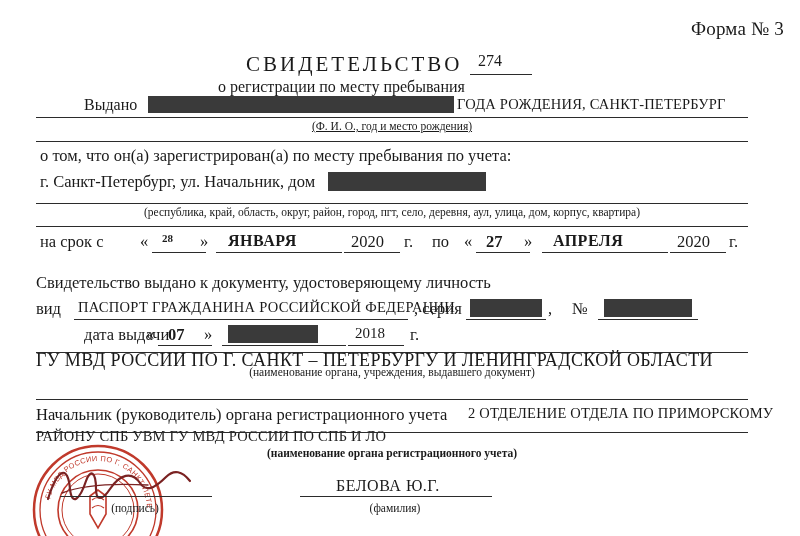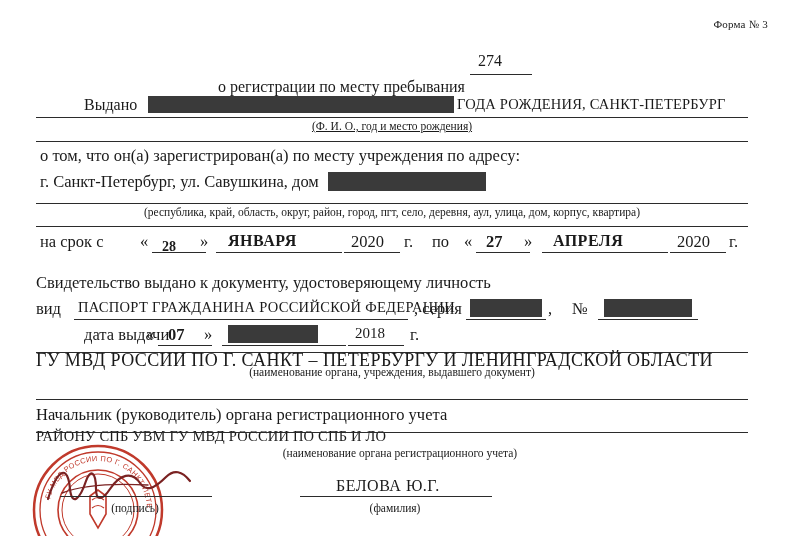--- a/index.html
+++ b/index.html
@@ -17,22 +17,22 @@
   }
   .page {
     position: relative;
     width: 800px;
     height: 536px;
   }
   .abs { position: absolute; }
 
   .form-no {
     top: 18px;
-    right: 32px;
-    font-size: 11px;
+    right: 16px;
+    font-size: 19px;
     letter-spacing: 0.2px;
   }
 
   .title-main {
     top: 52px;
     left: 246px;
     font-size: 21px;
     letter-spacing: 3px;
     font-weight: 400;
   }
@@ -87,21 +87,21 @@
   .line-full-7 { top: 432px; left: 36px; width: 712px; }
 
   .caption {
     font-size: 11.5px;
     text-align: center;
     color: #1a1a1a;
   }
   .cap-fio { top: 120px; left: 36px; width: 712px; text-decoration: underline; }
   .cap-addr { top: 206px; left: 36px; width: 712px; }
   .cap-organ { top: 366px; left: 36px; width: 712px; }
-  .cap-organ2 { top: 447px; left: 44px; width: 712px; }
+  .cap-organ2 { top: 447px; left: 36px; width: 712px; font-weight: bold; }
   .cap-podpis { top: 502px; left: 60px; width: 150px; }
   .cap-familia { top: 502px; left: 300px; width: 190px; }
 
   .otom {
     top: 146px;
     left: 40px;
     font-size: 16.5px;
   }
   .addr-line {
     top: 172px;
@@ -115,21 +115,21 @@
     height: 19px;
   }
 
   .srok {
     top: 232px;
     left: 40px;
     font-size: 16.5px;
     text-align: right;
   }
   .srok-quote1 { top: 232px; left: 140px; font-size: 16.5px; }
-  .srok-day1 { top: 239px; left: 162px; font-size: 14px; font-weight: bold; }
+  .srok-day1 { top: 232px; left: 162px; font-size: 11px; font-weight: bold; }
   .srok-quote2 { top: 232px; left: 200px; font-size: 16.5px; }
   .srok-month1 { top: 232px; left: 228px; font-size: 16px; font-weight: bold; letter-spacing: 0.5px; }
   .srok-year1 { top: 232px; left: 351px; font-size: 16.5px; }
   .srok-g1 { top: 232px; left: 404px; font-size: 16.5px; }
   .srok-po { top: 232px; left: 432px; font-size: 16.5px; }
   .srok-quote3 { top: 232px; left: 464px; font-size: 16.5px; }
   .srok-day2 { top: 232px; left: 486px; font-size: 16.5px; font-weight: bold; }
   .srok-quote4 { top: 232px; left: 524px; font-size: 16.5px; }
   .srok-month2 { top: 232px; left: 553px; font-size: 16px; font-weight: bold; letter-spacing: 0.5px; }
   .srok-year2 { top: 232px; left: 677px; font-size: 16.5px; }
@@ -217,34 +217,35 @@
     height: 60px;
   }
 </style>
 </head>
 <body>
 
 <div class="page">
 
   <div class="abs form-no">Форма № 3</div>
 
+  <div class="abs title-main">СВИДЕТЕЛЬСТВО</div>
   <div class="abs title-number">274</div>
   <div class="abs number-underline"></div>
   <div class="abs title-sub">о регистрации по месту пребывания</div>
 
   <div class="abs vydano">Выдано</div>
   <div class="abs redact redact1"></div>
   <div class="abs god-rozhd">ГОДА РОЖДЕНИЯ, САНКТ-ПЕТЕРБУРГ</div>
 
   <div class="abs line line-full-1"></div>
   <div class="abs caption cap-fio">(Ф. И. О., год и место рождения)</div>
   <div class="abs line line-full-2"></div>
 
-  <div class="abs otom">о том, что он(а) зарегистрирован(а) по месту учреждения по адресу:</div>
-  <div class="abs addr-line">г. Санкт-Петербург, ул. Савушкина, дом</div>
+  <div class="abs otom">о том, что он(а) зарегистрирован(а) по месту пребывания по учета:</div>
+  <div class="abs addr-line">г. Санкт-Петербург, ул. Начальник, дом</div>
   <div class="abs redact redact2"></div>
 
   <div class="abs line line-full-3"></div>
   <div class="abs caption cap-addr">(республика, край, область, округ, район, город, пгт, село, деревня, аул, улица, дом, корпус, квартира)</div>
   <div class="abs line line-full-4"></div>
 
   <div class="abs srok">на срок с</div>
   <div class="abs srok-quote1">«</div>
   <div class="abs srok-day1">28</div>
   <div class="abs srok-quote2">»</div>
@@ -288,20 +289,21 @@
   <div class="abs dv-g">г.</div>
   <div class="abs line u-dv-day"></div>
   <div class="abs line u-dv-month"></div>
   <div class="abs line u-dv-year"></div>
 
   <div class="abs organ-vyd">ГУ  МВД  РОССИИ  ПО  Г. САНКТ – ПЕТЕРБУРГУ  И  ЛЕНИНГРАДСКОЙ ОБЛАСТИ</div>
   <div class="abs line line-full-5"></div>
   <div class="abs caption cap-organ">(наименование органа, учреждения, выдавшего документ)</div>
 
   <div class="abs nachalnik">Начальник (руководитель) органа регистрационного учета</div>
+  <div class="abs nach-value1">2 ОТДЕЛЕНИЕ ОТДЕЛА  ПО ПРИМОРСКОМУ</div>
   <div class="abs line line-full-6"></div>
   <div class="abs nach-value2">РАЙОНУ СПБ УВМ  ГУ  МВД РОССИИ  ПО СПБ  И  ЛО</div>
   <div class="abs line line-full-7"></div>
   <div class="abs caption cap-organ2">(наименование органа регистрационного учета)</div>
 
   <svg class="abs stamp" viewBox="0 0 136 136">
     <circle cx="68" cy="68" r="64" fill="none" stroke="#c0392b" stroke-width="2.5"></circle>
     <circle cx="68" cy="68" r="58" fill="none" stroke="#c0392b" stroke-width="1.3"></circle>
     <circle cx="68" cy="68" r="40" fill="none" stroke="#c0392b" stroke-width="1.6"></circle>
     <circle cx="68" cy="68" r="36" fill="none" stroke="#c0392b" stroke-width="1"></circle>

